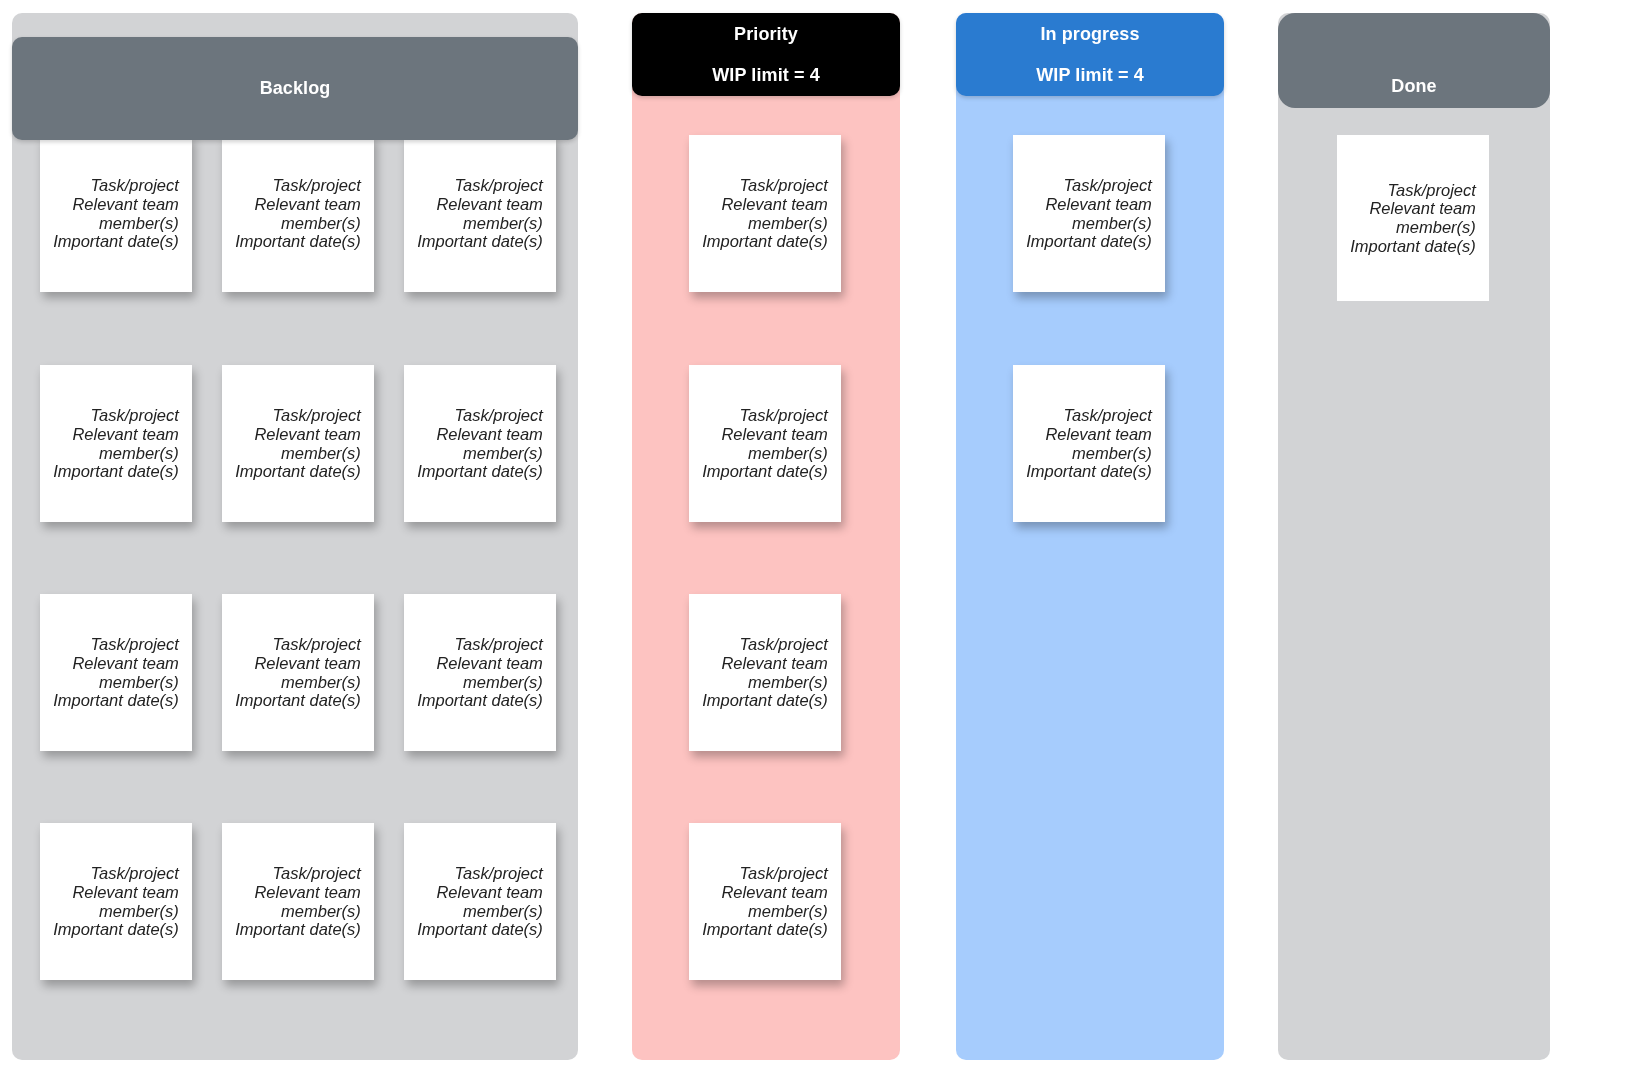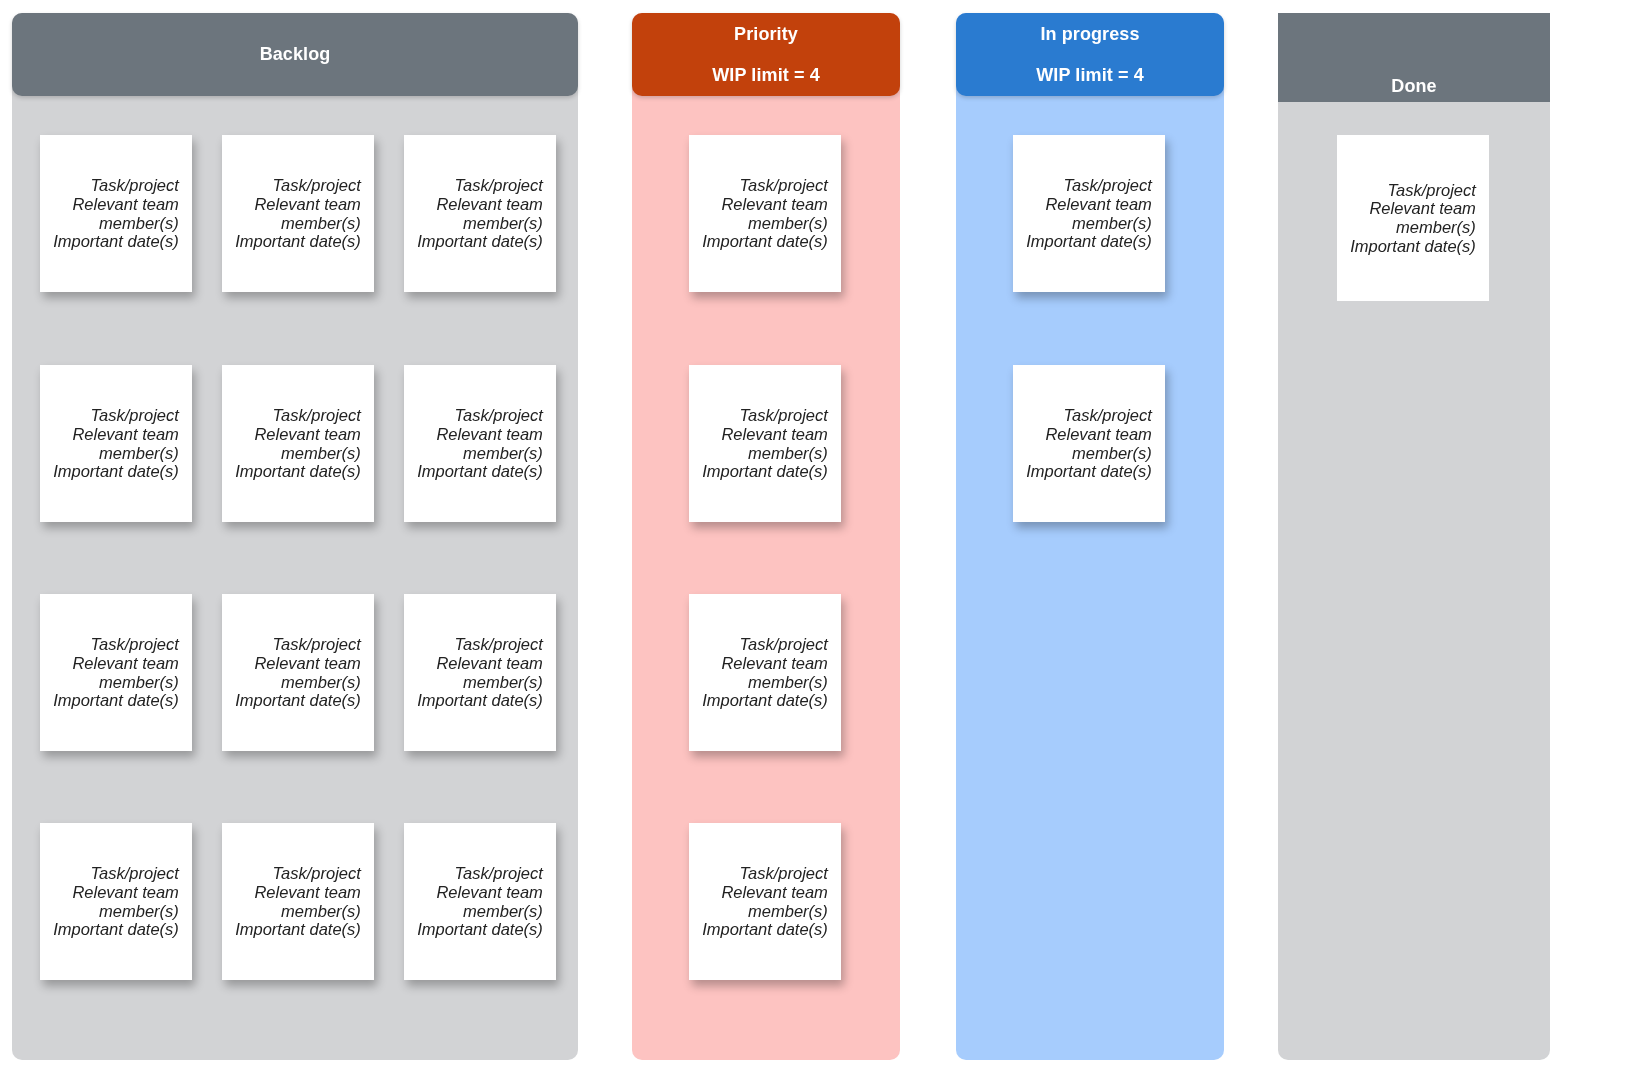--- a/index.html
+++ b/index.html
@@ -84,21 +84,21 @@
     padding: 0 4px;
   }
 </style>
 </head>
 <body>
 
 <div id="board">
 
   <div class="column" style="left:12px; top:13px; width:566px; height:1047px;">
     <div class="column-body" style="top:0; height:1047px; background:#d2d3d5;"></div>
-    <div class="column-header" style="background:#6c757d; height:83px;">
+    <div class="column-header" style="background:#6c757d; height:103px;margin-top:24px;">
       <span>Backlog</span>
     </div>
 
     <div class="card" style="left:28px; top:122px; width:152px; height:157px;">
       <div class="card-text">Task/project
 Relevant team
 member(s)
 Important date(s)</div>
     </div>
     <div class="card" style="left:210px; top:122px; width:152px; height:157px;">
@@ -167,21 +167,21 @@
     <div class="card" style="left:392px; top:810px; width:152px; height:157px;">
       <div class="card-text">Task/project
 Relevant team
 member(s)
 Important date(s)</div>
     </div>
   </div>
 
   <div class="column" style="left:632px; top:13px; width:268px; height:1047px;">
     <div class="column-body" style="top:0; height:1047px; background:#fdc3c1;"></div>
-    <div class="column-header" style="background:#c2410c; height:83px;">
+    <div class="column-header" style="background:#000000; height:83px;">
       <span>Priority</span>
       <span class="hdr-line2">WIP limit = 4</span>
     </div>
 
     <div class="card" style="left:57px; top:122px; width:152px; height:157px;">
       <div class="card-text">Task/project
 Relevant team
 member(s)
 Important date(s)</div>
     </div>
@@ -221,21 +221,21 @@
     <div class="card" style="left:57px; top:352px; width:152px; height:157px;">
       <div class="card-text">Task/project
 Relevant team
 member(s)
 Important date(s)</div>
     </div>
   </div>
 
   <div class="column" style="left:1278px; top:13px; width:272px; height:1047px;">
     <div class="column-body" style="top:0; height:1047px; background:#d2d3d5;"></div>
-    <div class="column-header square" style="background:#6c757d; height:85px; justify-content:flex-end; padding-bottom:4px;">
+    <div class="column-header square" style="background:#6c757d; height:85px; justify-content:flex-end; padding-bottom:10px;border-radius:17px;">
       <span>Done</span>
     </div>
 
     <div class="card flat" style="left:59px; top:122px; width:152px; height:166px;">
       <div class="card-text">Task/project
 Relevant team
 member(s)
 Important date(s)</div>
     </div>
   </div>

